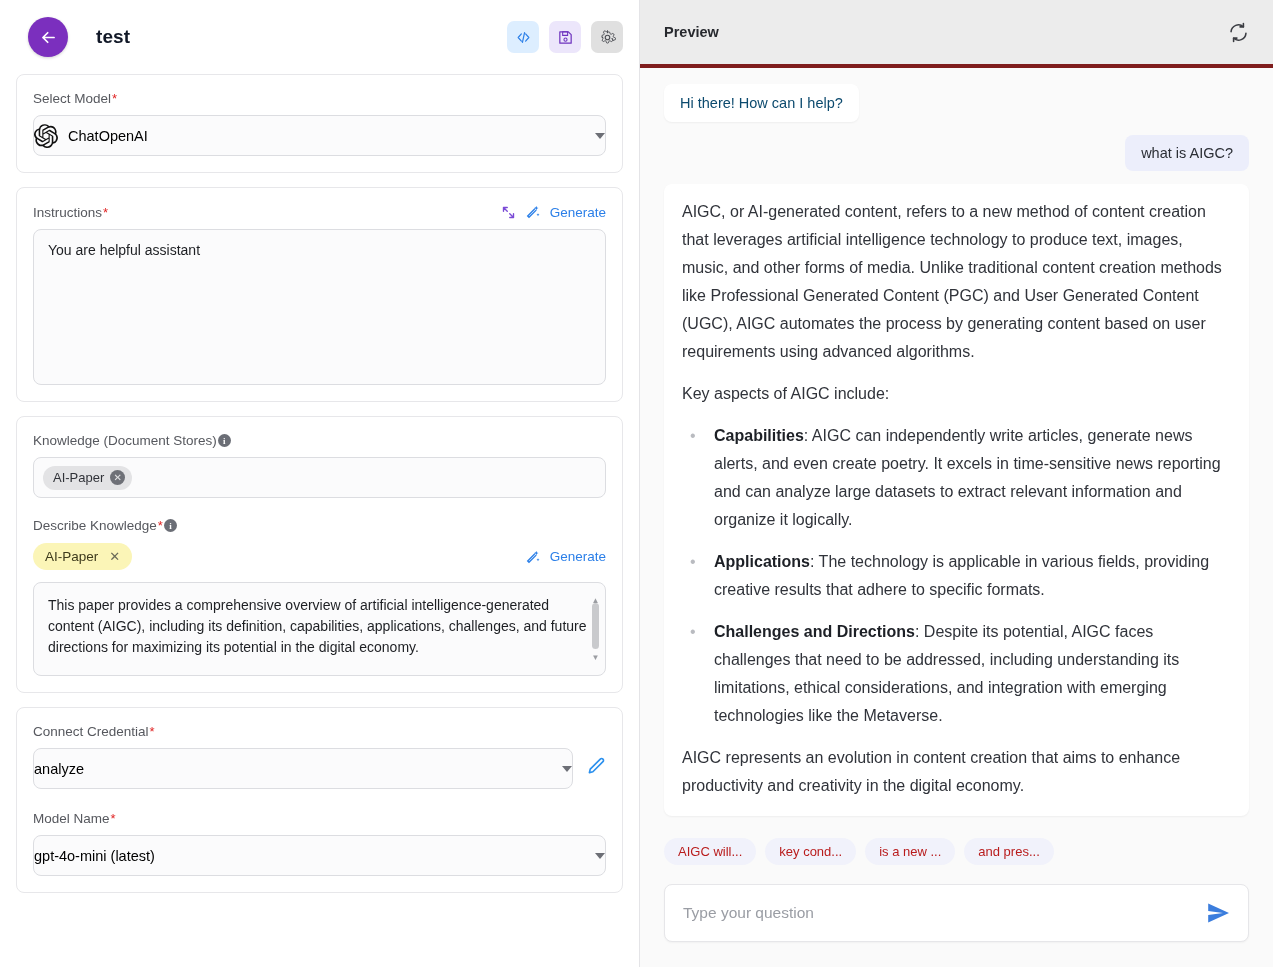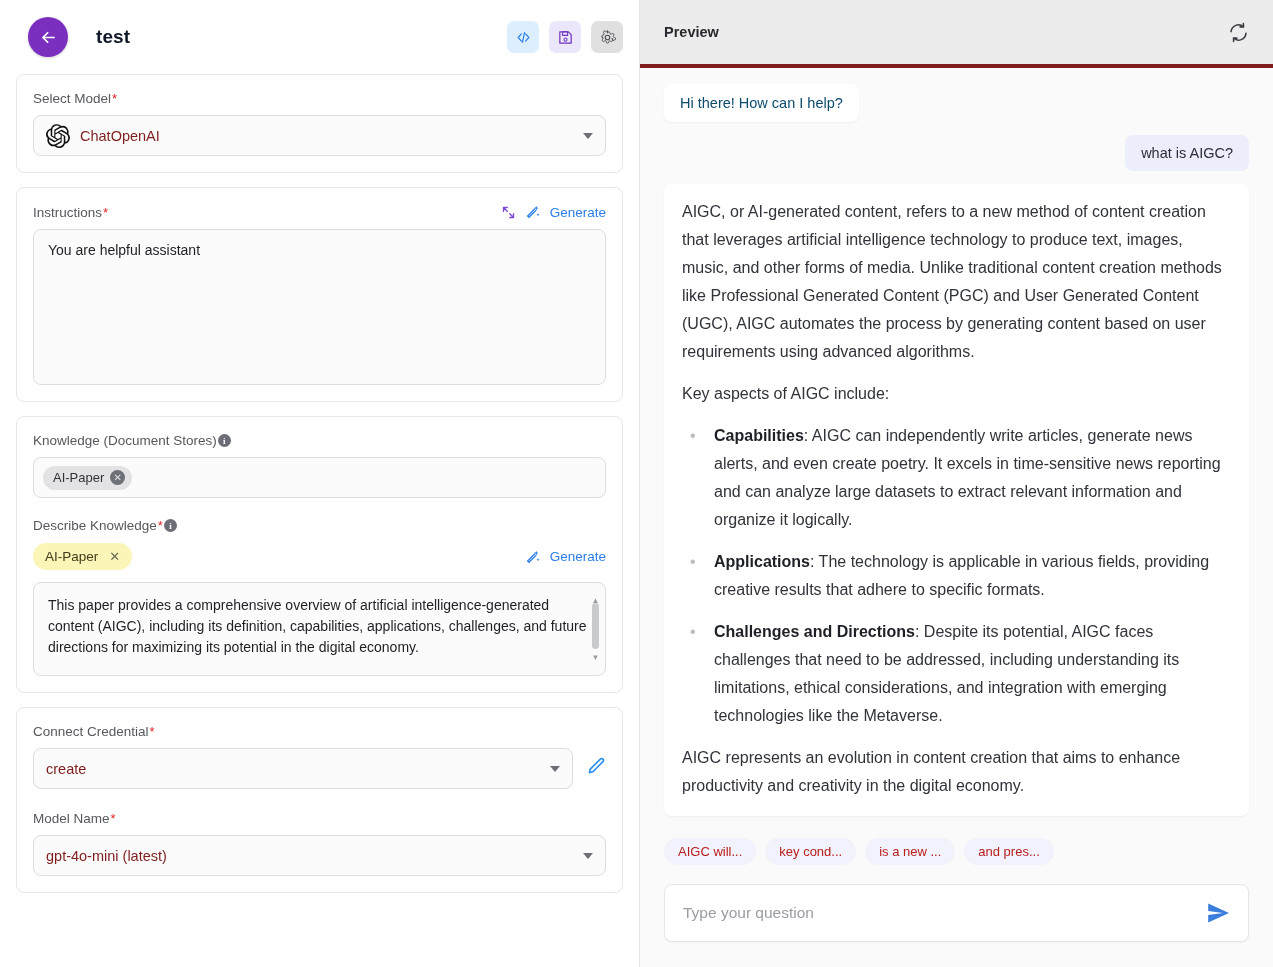--- a/index.html
+++ b/index.html
@@ -71,22 +71,22 @@
     width: 13px; height: 13px; border-radius: 50%;
     background: #6b6e76; color:#fff; font-size: 9px; font-weight: bold;
     display: inline-flex; align-items: center; justify-content: center;
     font-family: "Liberation Serif", serif;
   }
 
   .select {
     height: 41px; border: 1px solid #dcdde1; border-radius: 8px;
     background: #fbfbfc;
     display: flex; align-items: center;
-    padding: 0 12px; gap: 10px;
-    font-size: 14.5px; color: #7f1d1d;
+    padding: 0 0; gap: 10px;
+    font-size: 14.5px; color: #000000;
     cursor: pointer;
     position: relative;
   }
   .select .caret {
     margin-left: auto;
     width: 0; height: 0;
     border-left: 5px solid transparent;
     border-right: 5px solid transparent;
     border-top: 6px solid #6d6f76;
   }
@@ -329,21 +329,21 @@
         </div>
       </div>
 
       <div class="card">
         <div class="field-label">
           <span>Connect Credential</span>
           <span class="req">*</span>
         </div>
         <div class="cred-row">
           <div class="select">
-            <span>create</span>
+            <span>analyze</span>
             <span class="caret"></span>
           </div>
           <span class="edit-icon">
             <svg width="21" height="21" viewBox="0 0 24 24" fill="none">
               <path d="M17.5 3.5a2.12 2.12 0 013 3L9 18l-4 1 1-4 11.5-11.5z" stroke="#2b90ee" stroke-width="1.9" stroke-linecap="round" stroke-linejoin="round"></path>
             </svg>
           </span>
         </div>
 
         <div class="field-label" style="margin-top:22px;">

